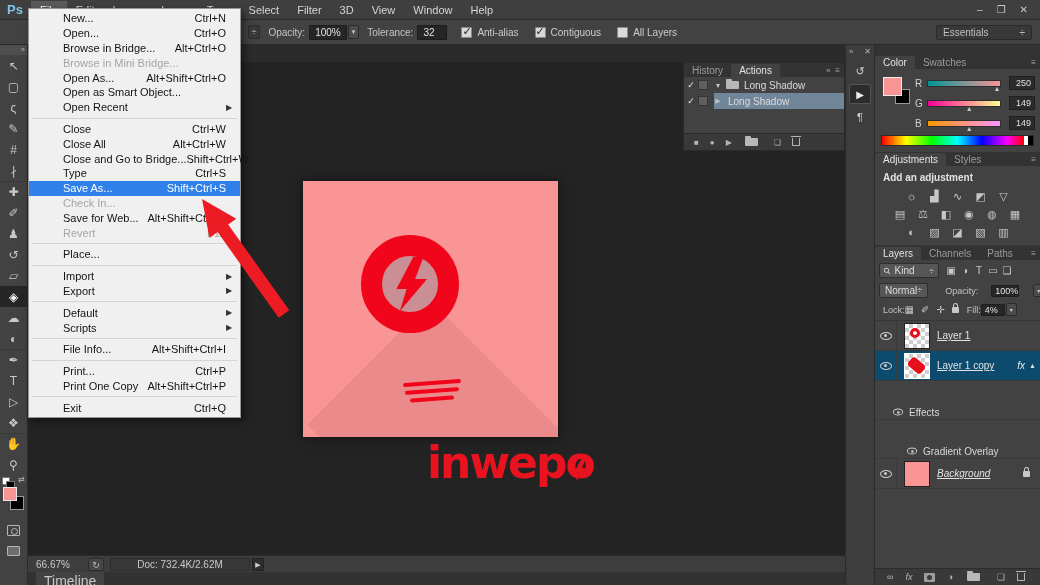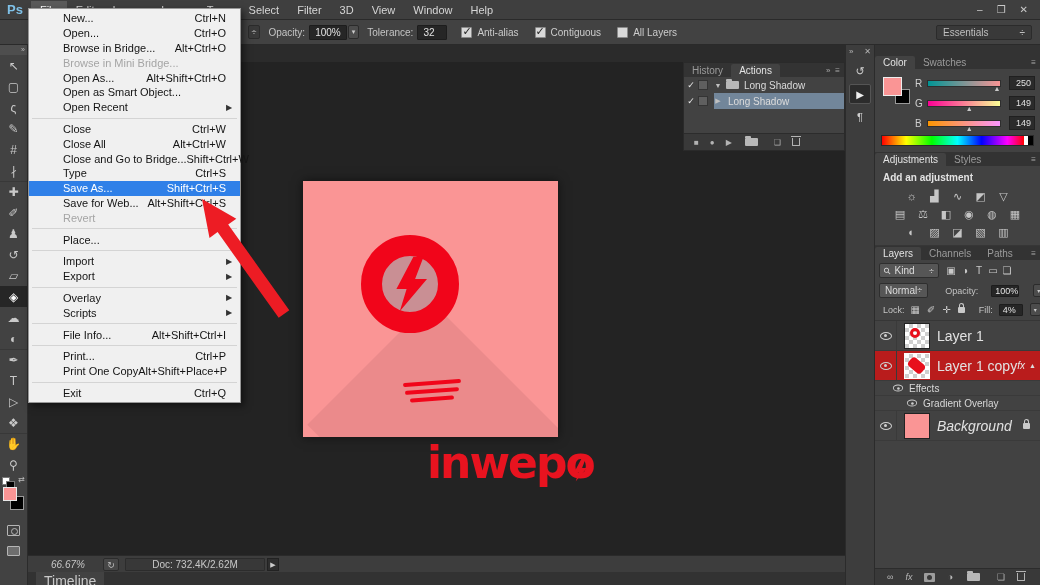--- a/index.html
+++ b/index.html
@@ -57,21 +57,21 @@
   .logo-ring { position:absolute; left:58px; top:54px; width:98px; height:98px; border:21px solid #f1051a; border-radius:50%; background:#c98f94; display:flex; align-items:center; justify-content:center; }
   .base-line { position:absolute; left:100px; height:4px; background:#f1051a; border-radius:3px; transform:rotate(-4deg); }
   .bl1 { top:200px; width:58px; }
   .bl2 { top:208px; width:54px; left:102px; }
   .bl3 { top:216px; width:44px; left:107px; }
   .brand-text { position:absolute; left:399px; top:375px; font-family:"DejaVu Sans",sans-serif; font-weight:bold; font-size:44px; letter-spacing:-2px; color:#e8131f; }
   .brand-bolt { position:absolute; left:545px; top:396px; }
 
   
   .statusbar { position:absolute; left:0; top:510px; width:817px; height:17px; background:#3d3d3d; border-top:1px solid #2a2a2a; display:flex; align-items:center; color:#c8c8c8; font-size:10px; }
-  .zoom-field { margin-left:23px; width:52px;font-style:italic; }
+  .zoom-field { margin-left:8px; width:52px; }
   .refresh-box { width:16px; height:13px; border:1px solid #2c2c2c; background:#474747; text-align:center; font-size:9px; line-height:12px; color:#bbb; margin-right:6px; border-radius:2px; }
   .doc-field { width:140px; background:#383838; border:1px solid #2c2c2c; text-align:center; height:13px; line-height:12px; border-radius:1px; }
   .status-play { width:12px; height:13px; background:#2e2e2e; border:1px solid #222; color:#ccc; font-size:7px; text-align:center; line-height:12px; margin-left:2px; }
   .timelinebar { position:absolute; left:0; top:527px; width:817px; height:13px; background:#323232; }
   .tl-tab { position:absolute; left:8px; top:0; background:#424242; color:#c9c9c9; font-size:14px; padding:1px 8px; border-radius:0 0 0 0; }
 
   
   .file-menu { position:absolute; left:28px; top:8px; width:213px; background:#f0f0f0; border:1px solid #979797; box-shadow:3px 3px 7px rgba(0,0,0,.5); z-index:50; padding:2px 0; }
   .fm-item { display:flex; align-items:center; height:14.8px; padding:0 6px 0 34px; color:#141414; font-size:11px; }
   .fm-label { flex:1; white-space:nowrap; }
@@ -134,41 +134,41 @@
   .adj-icon { width:16px; height:14px; color:#c6c6c6; font-size:11px; text-align:center; line-height:14px; }
 
   
   .lyr-filter { display:flex; align-items:center; gap:5px; padding:3px 4px; }
   .kind-combo { background:#565656; border:1px solid #2e2e2e; border-radius:2px; color:#ddd; font-size:10px; display:flex; gap:4px; align-items:center; padding:1px 4px; width:60px; }
   .rot45 { display:inline-block; transform:rotate(-45deg); font-size:9px; }
   .lyr-ficon { color:#c9c9c9; font-size:10px; width:14px; text-align:center; }
   .lyr-blend { display:flex; align-items:center; padding:2px 4px; gap:13px; }
   .blend-combo { background:#565656; border:1px solid #2e2e2e; border-radius:2px; color:#ddd; font-size:10px; display:flex; justify-content:space-between; padding:1px 5px; width:84px; }
   .sm-label { color:#c3c3c3; font-size:9px; margin-left:4px; }
-  .lyr-lock { display:flex; align-items:center; gap:6px; padding:3px 4px 4px; border-bottom:1px solid #363636; }
+  .lyr-lock { display:flex; align-items:center; padding:3px 4px 4px; border-bottom:1px solid #363636; }
   .lock-ico { color:#c9c9c9; font-size:10px; }
   .padlock { width:7px; height:6px; background:#c9c9c9; border-radius:1px; position:relative; display:inline-block; }
   .padlock::before { content:""; position:absolute; top:-4px; left:1px; width:3px; height:3px; border:1.5px solid #c9c9c9; border-bottom:none; border-radius:3px 3px 0 0; }
   .layer-row { height:30px; display:flex; align-items:center; border-bottom:1px solid #3a3a3a; position:relative; }
-  .layer-row.selected { background:#b91c1c; }
+  .layer-row.selected { background:#0c4a6e; }
   .eye-col { width:22px; display:flex; justify-content:center; border-right:1px solid #3a3a3a; align-self:stretch; align-items:center; }
   .eye { width:12px; height:8px; border:1px solid #cfcfcf; border-radius:50%; position:relative; }
   .eye::after { content:""; position:absolute; left:3.5px; top:1.5px; width:3px; height:3px; border-radius:50%; background:#cfcfcf; }
   .thumb { width:26px; height:26px; margin:0 7px; border:1px solid #222;
     background-image:linear-gradient(45deg,#cfcfcf 25%,transparent 25%,transparent 75%,#cfcfcf 75%),linear-gradient(45deg,#cfcfcf 25%,#ffffff 25%,#ffffff 75%,#cfcfcf 75%);
     background-size:8px 8px; background-position:0 0,4px 4px; position:relative; }
   .layer-row.selected .thumb { border:1px solid #fff; }
   .thumb.pink { background:#FA9595; }
   .thumb-ring { position:absolute; left:5px; top:4px; width:10px; height:10px; border:3px solid #e80f1c; border-radius:50%; }
   .thumb-blob { position:absolute; left:3px; top:6px; width:17px; height:11px; background:#e80f1c; border-radius:4px; transform:rotate(40deg); }
-  .lyr-name { font-size:14px; color:#e2e2e2; }
+  .lyr-name { font-size:10px; color:#e2e2e2;text-decoration:underline; }
   .lyr-name.italic { font-style:italic; }
   .fx-tag { margin-left:auto; margin-right:4px; font-size:10px; font-style:italic; color:#e8e8e8; }
   .row-chev { font-size:7px; color:#ddd; margin-right:4px; }
-  .sub-row { height:15px; display:flex; align-items:center; font-size:10px; color:#d8d8d8; border-bottom:1px solid #3a3a3a; }
+  .sub-row { height:15px; display:flex; align-items:center; font-size:10px; color:#d8d8d8; border-bottom:1px solid #3a3a3a;margin-top:24px; }
   .sub-row .eye { transform:scale(.85); }
   .lock-right { margin-left:auto; margin-right:10px; }
   .lyr-bottom { position:absolute; bottom:0; left:0; width:100%; height:17px; background:#393939; border-top:1px solid #2c2c2c; display:flex; align-items:center; gap:12px; padding-left:12px; color:#b8b8b8; font-size:9px; }
   .mask-ico { width:11px; height:9px; background:#9d9d9d; position:relative; border-radius:1px; }
   .mask-ico::after { content:""; position:absolute; left:3px; top:2px; width:5px; height:5px; border-radius:50%; background:#393939; }
   .fx-sm { font-style:italic; font-size:9px; }
 </style>
 </head>
 <body>
 
@@ -397,20 +397,25 @@
     <div class="fm-item">
       <span class="fm-label">Type</span>
       <span class="fm-shortcut">Ctrl+S</span>
 
     </div>
     <div class="fm-item highlighted">
       <span class="fm-label">Save As...</span>
       <span class="fm-shortcut">Shift+Ctrl+S</span>
 
     </div>
+    <div class="fm-item disabled">
+      <span class="fm-label">Check In...</span>
+      <span class="fm-shortcut"></span>
+
+    </div>
     <div class="fm-item">
       <span class="fm-label">Save for Web...</span>
       <span class="fm-shortcut">Alt+Shift+Ctrl+S</span>
 
     </div>
     <div class="fm-item disabled">
       <span class="fm-label">Revert</span>
       <span class="fm-shortcut">F12</span>
 
     </div>
@@ -438,21 +443,21 @@
       <span class="fm-label">Export</span>
       <span class="fm-shortcut"></span>
       <span class="fm-arrow">▶</span>
     </div>
     <div class="fm-item sep">
       <span class="fm-label"></span>
       <span class="fm-shortcut"></span>
 
     </div>
     <div class="fm-item">
-      <span class="fm-label">Overlay</span>
+      <span class="fm-label">Default</span>
       <span class="fm-shortcut"></span>
       <span class="fm-arrow">▶</span>
     </div>
     <div class="fm-item">
       <span class="fm-label">Scripts</span>
       <span class="fm-shortcut"></span>
       <span class="fm-arrow">▶</span>
     </div>
     <div class="fm-item sep">
       <span class="fm-label"></span>
@@ -469,21 +474,21 @@
       <span class="fm-shortcut"></span>
 
     </div>
     <div class="fm-item">
       <span class="fm-label">Print...</span>
       <span class="fm-shortcut">Ctrl+P</span>
 
     </div>
     <div class="fm-item">
       <span class="fm-label">Print One Copy</span>
-      <span class="fm-shortcut">Alt+Shift+Place+P</span>
+      <span class="fm-shortcut">Alt+Shift+Ctrl+P</span>
 
     </div>
     <div class="fm-item sep">
       <span class="fm-label"></span>
       <span class="fm-shortcut"></span>
 
     </div>
     <div class="fm-item">
       <span class="fm-label">Exit</span>
       <span class="fm-shortcut">Ctrl+Q</span>

